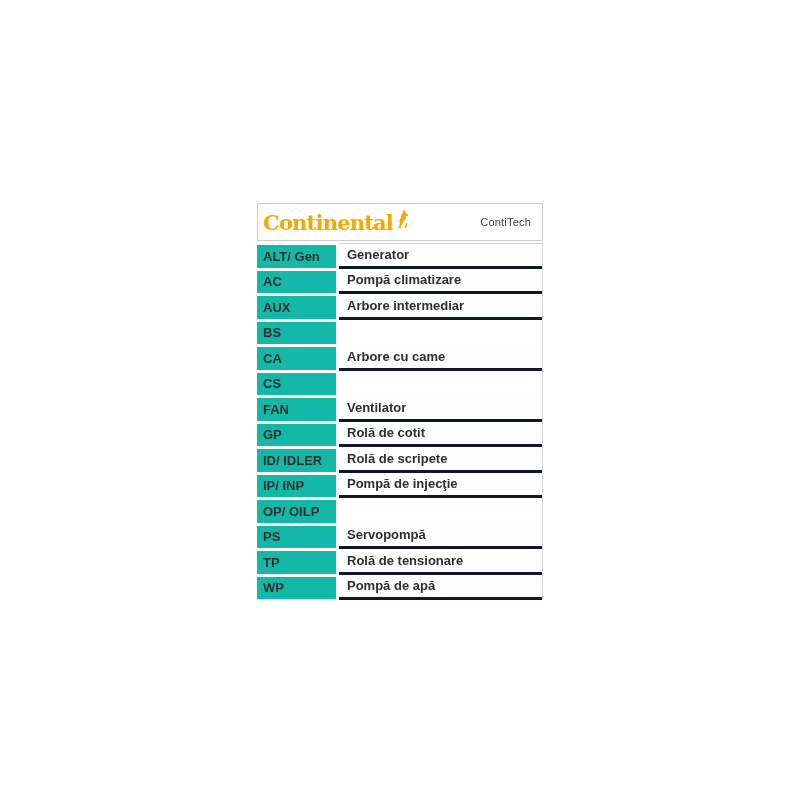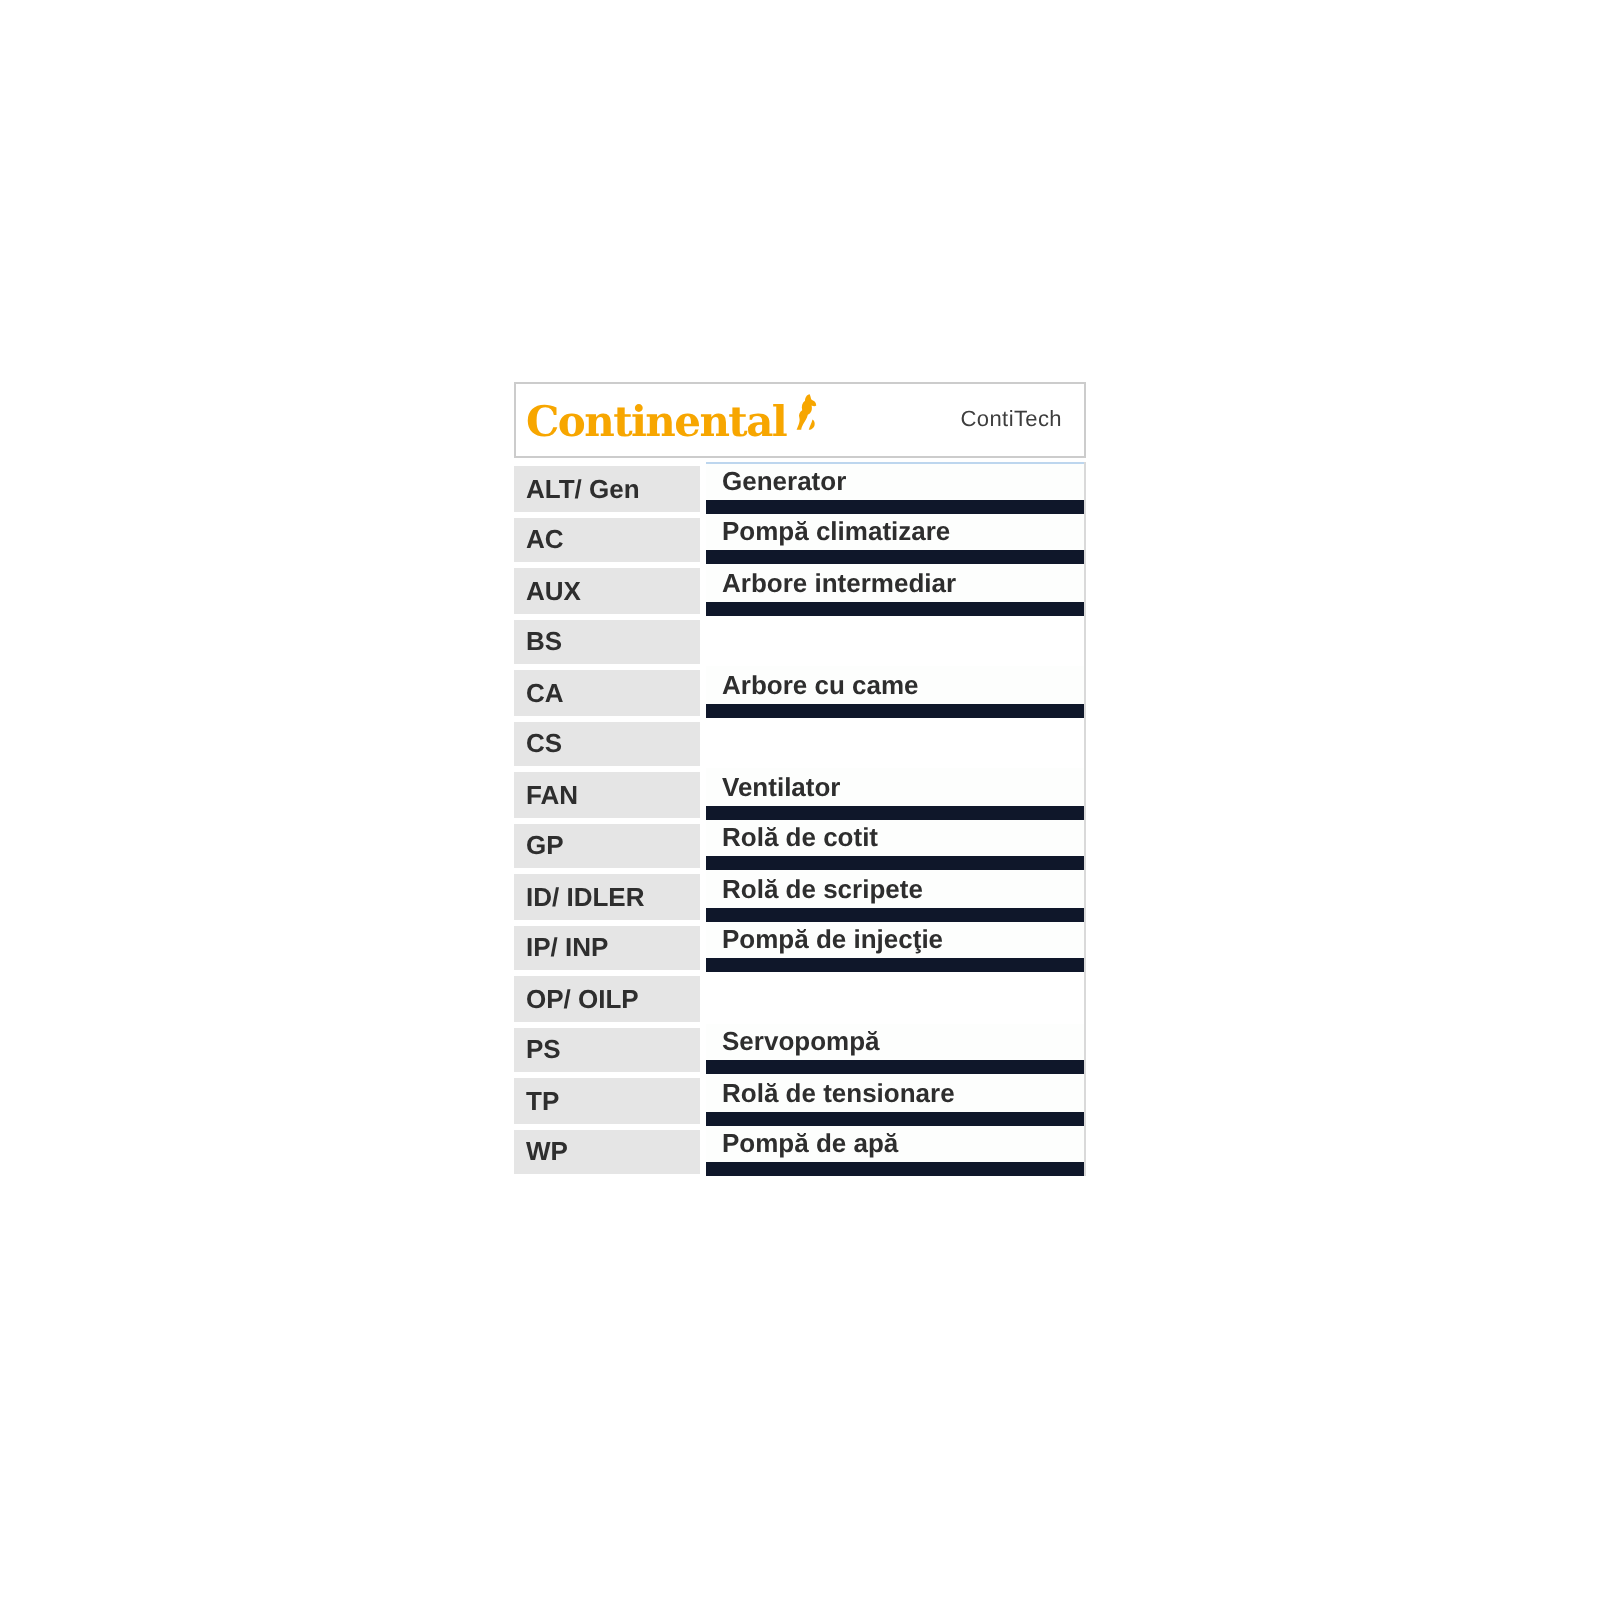--- a/index.html
+++ b/index.html
@@ -11,21 +11,21 @@
     width: 800px;
     height: 800px;
     background: #ffffff;
     position: relative;
     font-family: "Liberation Sans", sans-serif;
     overflow: hidden;
   }
   .card {
     position: absolute;
     left: 257px;
-    top: 191px;
+    top: 203px;
     width: 286px;
   }
   
   .brand-header {
     box-sizing: border-box;
     height: 38px;
     border: 1px solid #cccccc;
     background: #ffffff;
     display: flex;
     align-items: center;
@@ -60,41 +60,41 @@
   
   .rows {
     border-right: 1px solid #d9d9d9;
   }
   .row {
     display: flex;
     height: 25.5px;
   }
   .cell-code {
     box-sizing: border-box;
-    width: 93px;
-    background: #e5e5e5;
+    width: 79px;
+    background: #14b8a6;
     border-top: 2px solid #ffffff;
     border-bottom: 1px solid #ffffff;
     display: flex;
     align-items: center;
     padding-left: 6px;
     font-size: 13px;
     font-weight: bold;
     color: #2e2e2e;
     white-space: nowrap;
   }
   .cell-gap {
     width: 3px;
     background: #ffffff;
   }
   .cell-desc {
     box-sizing: border-box;
     flex: 1;
     background: #fdfefd;
-    border-bottom: 7px solid #0f172a;
+    border-bottom: 3px solid #0f172a;
     display: flex;
     align-items: center;
     padding-left: 8px;
     font-size: 13px;
     font-weight: bold;
     color: #2e2e2e;
     white-space: nowrap;
   }
   .row:first-child .cell-desc {
     border-top: 1px solid #bdd6ee;

